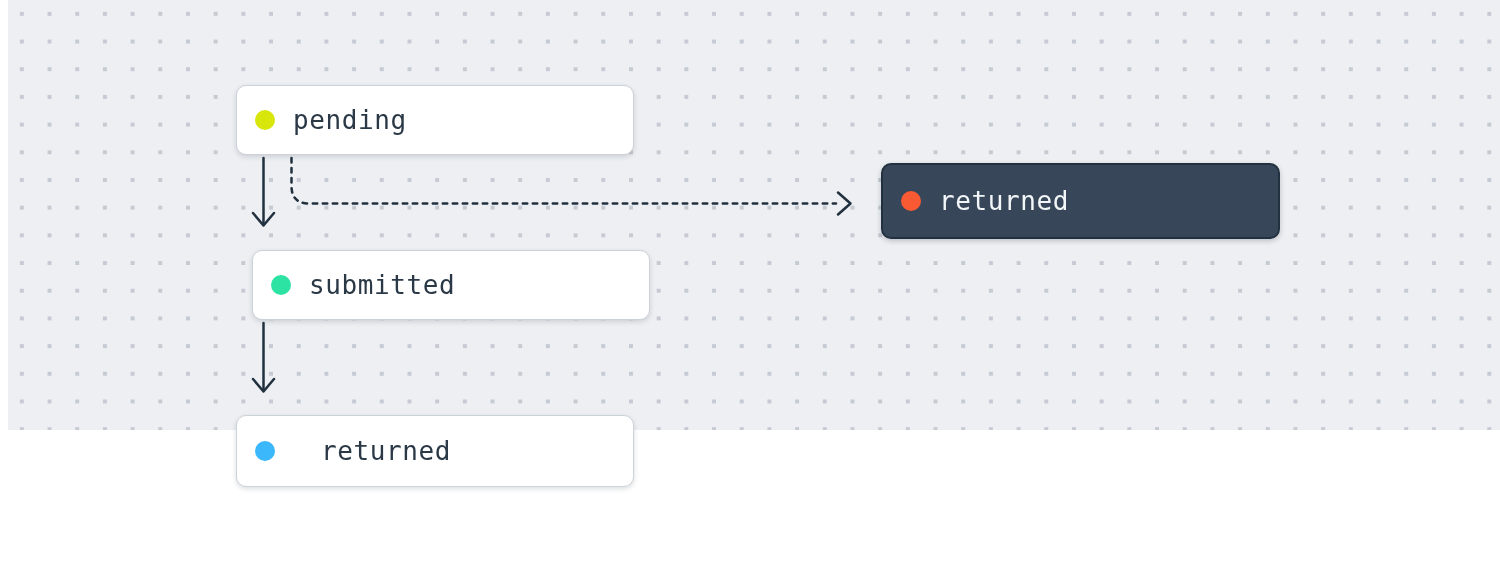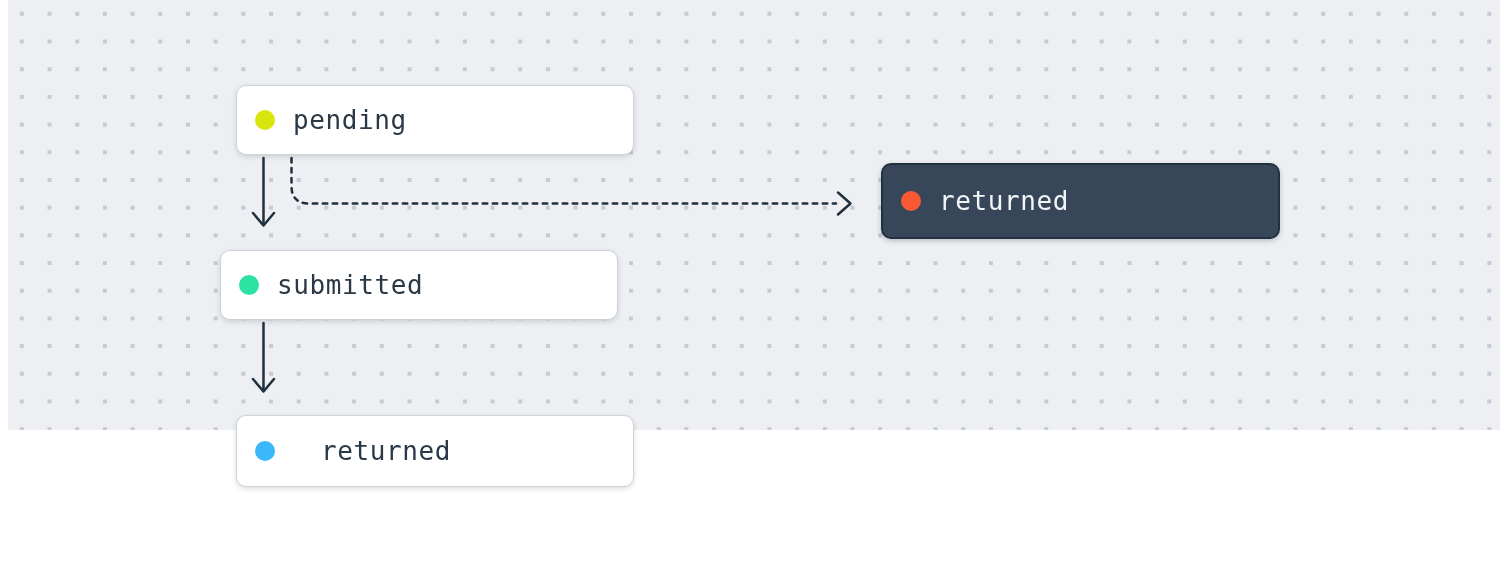--- a/index.html
+++ b/index.html
@@ -69,21 +69,21 @@
     height: 20px;
     border-radius: 50%;
     flex: 0 0 auto;
   }
   .node .label {
     margin-left: 18px;
     white-space: nowrap;
   }
   .node-pending   { left: 228px; top: 85px;  width: 398px; height: 70px; }
   .node-rejected  { left: 873px; top: 163px; width: 399px; height: 76px; }
-  .node-submitted { left: 212px; top: 250px; width: 398px; height: 70px; }
+  .node-submitted { left: 244px; top: 250px; width: 398px; height: 70px; }
   .node-returned  { left: 228px; top: 415px; width: 398px; height: 72px; gap: 28px; }
 </style>
 </head>
 <body>
 
 <div class="canvas">
 
   <svg class="edges-layer" viewBox="0 0 1500 572" xmlns="http://www.w3.org/2000/svg">
 
     <g>

